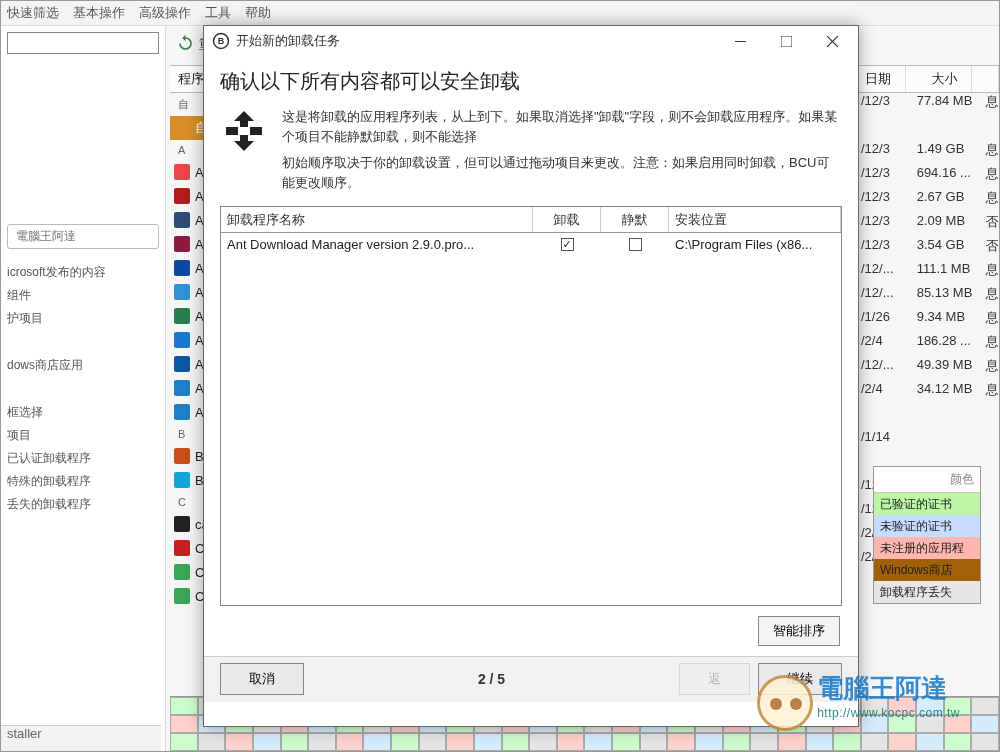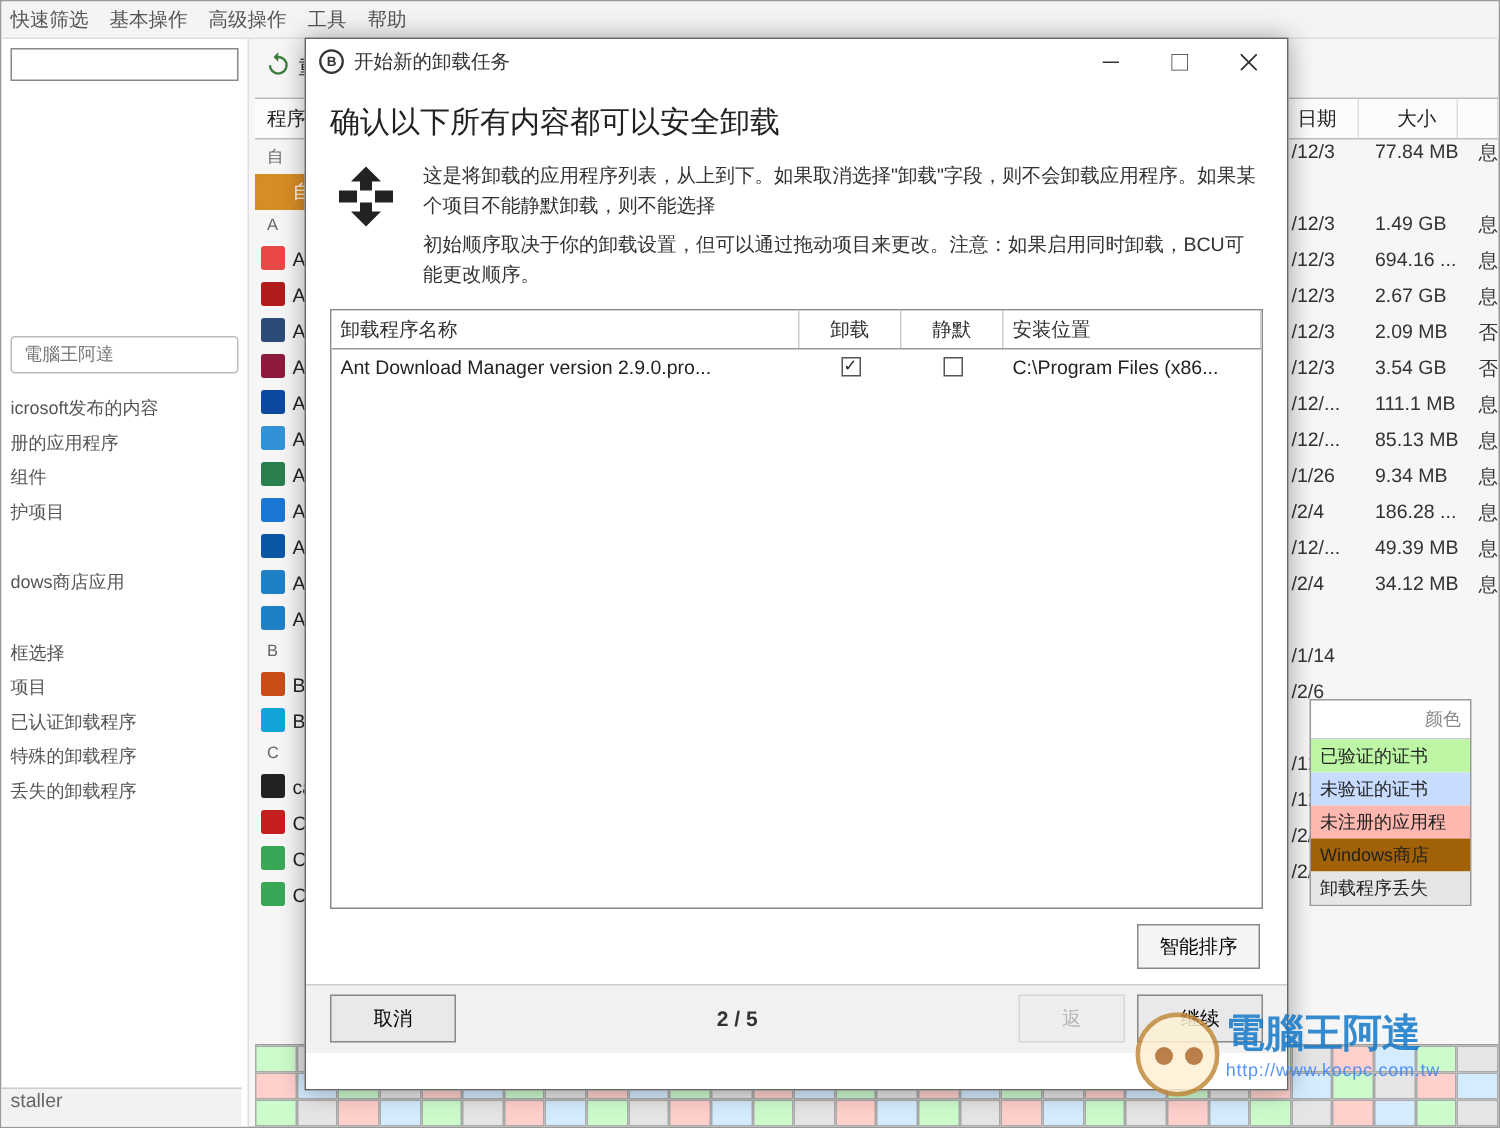--- a/index.html
+++ b/index.html
@@ -132,21 +132,21 @@
   .dlg-footer { height:46px; border-top:1px solid #ccc; background:#f1f1f1; display:flex; align-items:center; padding:0 16px;}
   .ftr-btn { border:1px solid #888; background:#e9e9e9; padding:6px 28px; font-size:13px;}
   .ftr-primary { background:#e9e9e9; }
   .ftr-step { flex:1; text-align:center; font-size:14px; font-weight:600; color:#333;}
 
   
   .wm { position:absolute; right:40px; bottom:32px; opacity:0.85; pointer-events:none; }
   .wm .face { width:56px; height:56px; border:3px solid #c28a3d; border-radius:50%; background:#fef1d4; position:absolute; left:-60px; top:4px;}
   .wm .face::before { content:""; position:absolute; width:12px; height:12px; border-radius:50%; background:#b06a2a; left:10px; top:20px; box-shadow: 20px 0 0 #b06a2a;}
   .wm .txt { font-size:26px; font-weight:800; color:#1479c9;}
-  .wm .sub { font-size:12px; color:#3b82f6; letter-spacing:0.5px;}
+  .wm .sub { font-size:12px; color:#0f766e; letter-spacing:0.5px;}
 
 </style>
 </head>
 <body>
 
 <div class="main-window">
 
   <div class="menu-bar">
     <span class="menu-item">快速筛选</span>
     <span class="menu-item">基本操作</span>
@@ -158,21 +158,20 @@
   <div class="main-split">
 
     <div class="left-panel">
       <div class="search-row">
         <input type="text" placeholder="" style="">
       </div>
       <div style="height:160px;"></div>
       <div class="filter-chip">電腦王阿達</div>
       <div class="filter-list">
         <div class="row">icrosoft发布的内容</div>
-        <div class="row">册的应用程序</div>
         <div class="row">组件</div>
         <div class="row">护项目</div>
         <div class="row" style="height:24px;"></div>
         <div class="row">dows商店应用</div>
         <div class="row" style="height:24px;"></div>
         <div class="row">框选择</div>
         <div class="row">项目</div>
         <div class="row">已认证卸载程序</div>
         <div class="row">特殊的卸载程序</div>
         <div class="row">丢失的卸载程序</div>
@@ -347,25 +346,20 @@
           <div class="c2">34.12 MB</div>
           <div class="c3">息</div>
         </div>
         <div class="drow">
           <div class="c1"></div>
           <div class="c2"></div>
           <div class="c3"></div>
         </div>
         <div class="drow">
           <div class="c1">/1/14</div>
-          <div class="c2"></div>
-          <div class="c3"></div>
-        </div>
-        <div class="drow">
-          <div class="c1">/2/6</div>
           <div class="c2"></div>
           <div class="c3"></div>
         </div>
         <div class="drow">
           <div class="c1"></div>
           <div class="c2"></div>
           <div class="c3"></div>
         </div>
         <div class="drow">
           <div class="c1">/12/3</div>

